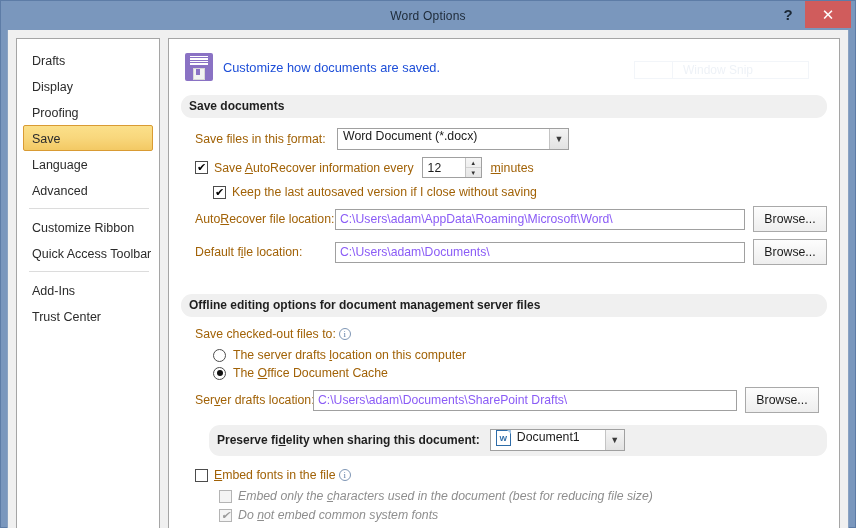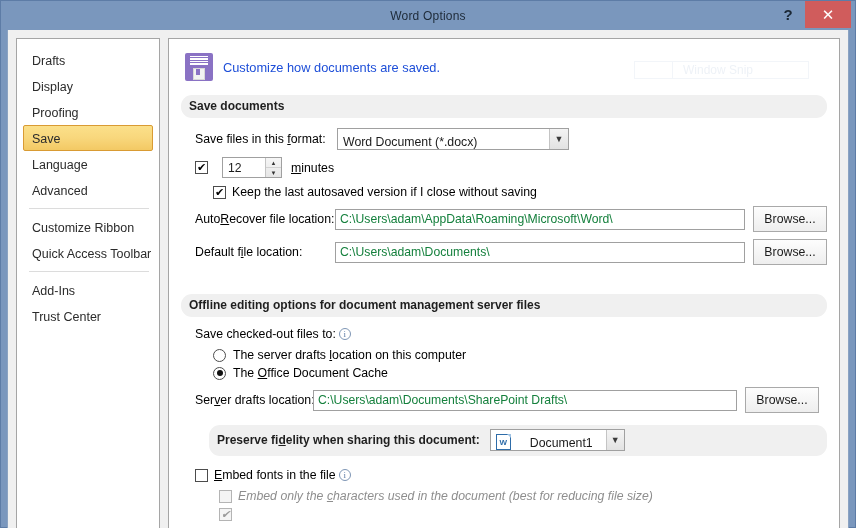--- a/index.html
+++ b/index.html
@@ -123,42 +123,41 @@
 
   .section-bar {
     background: #f0f0f0;
     font-size: 12px; font-weight: bold; color: #1f1f1f;
     padding: 4px 8px 5px 8px;
     margin-bottom: 10px;
     border-radius: 11px;
   }
 
   .row { display: flex; align-items: center; margin-bottom: 7px; }
-  .lbl { font-size: 12.3px; color: #000000; white-space: nowrap; }
+  .lbl { font-size: 12.3px; color: #a16207; white-space: nowrap; }
   u { text-decoration: underline; }
 
   .indent1 { margin-left: 14px; }
   .indent2 { margin-left: 32px; }
   .indent3 { margin-left: 38px; font-style: italic; }
 
   
   .tinput {
     height: 21px; border: 1px solid #a0a0a0; background: #ffffff;
-    font-size: 12.2px; color: #15803d;
+    font-size: 12.2px; color: #8b5cf6;
     padding: 0 4px; display: flex; align-items: center;
     white-space: nowrap; overflow: hidden;
   }
 
   
   .combo {
     height: 22px; border: 1px solid #a0a0a0; background: #ffffff;
-    display: flex; align-items: flex-end;
+    display: flex; align-items: flex-start;
     font-size: 12.3px; color: #1b1b1b;
     padding-left: 5px;
-    gap: 13px;
   }
   .combo .arrow {
     margin-left: auto; width: 19px; height: 20px;
     background: linear-gradient(to bottom,#f4f4f4,#e2e2e2);
     border-left: 1px solid #c4c4c4;
     display: flex; align-items: center; justify-content: center;
     font-size: 9px; color: #3a3a3a;
   }
 
   
@@ -296,20 +295,21 @@
         <div class="row indent1">
           <div class="lbl" style="width:142px">Save files in this <u>f</u>ormat:</div>
           <div class="combo" style="width:232px">
             <span>Word Document (*.docx)</span>
             <span class="arrow">▼</span>
           </div>
         </div>
 
         <div class="row indent1">
           <div class="cb">✔</div>
+          <div class="lbl">Save <u>A</u>utoRecover information every</div>
           <div class="spin" style="margin-left:8px">
             <span>12</span>
             <div class="btns">
               <div>▲</div>
               <div>▼</div>
             </div>
           </div>
           <div class="lbl" style="margin-left:9px"><u>m</u>inutes</div>
         </div>
 
@@ -376,20 +376,21 @@
           <span class="info">i</span>
         </div>
 
         <div class="row indent3" style="margin-bottom:5px">
           <div class="cb disabled"></div>
           <div class="lbl dim">Embed only the <u>c</u>haracters used in the document (best for reducing file size)</div>
         </div>
 
         <div class="row indent3">
           <div class="cb disabled">✔</div>
+          <div class="lbl dim">Do <u>n</u>ot embed common system fonts</div>
         </div>
 
         <div class="snip-ghost">
           <div class="divider"></div>
           <span>Window Snip</span>
         </div>
 
       </div>
     </div>
 

